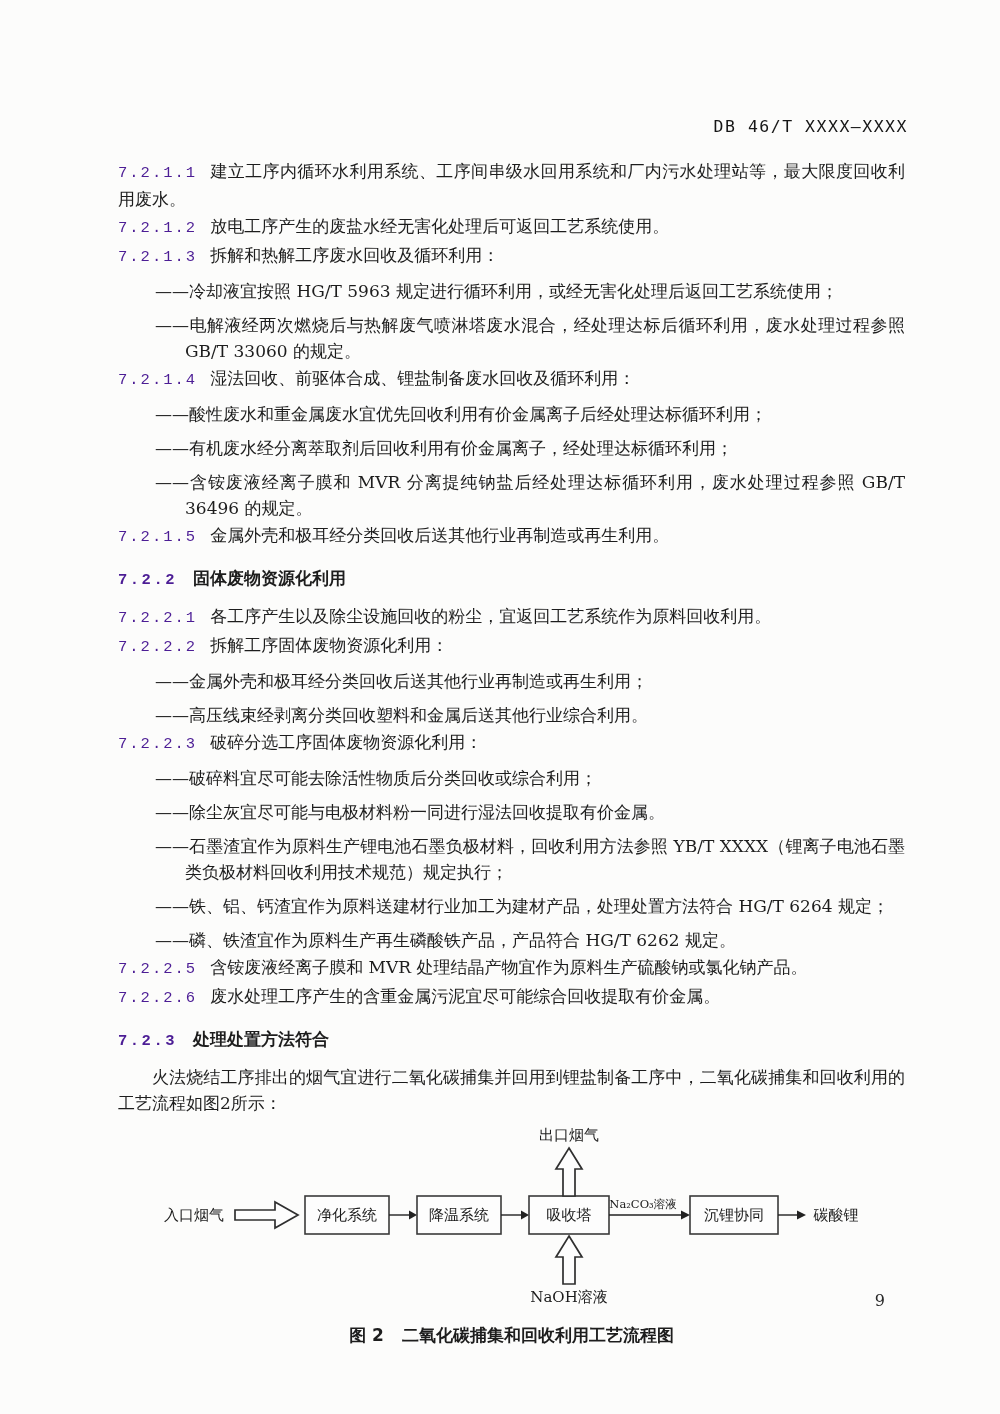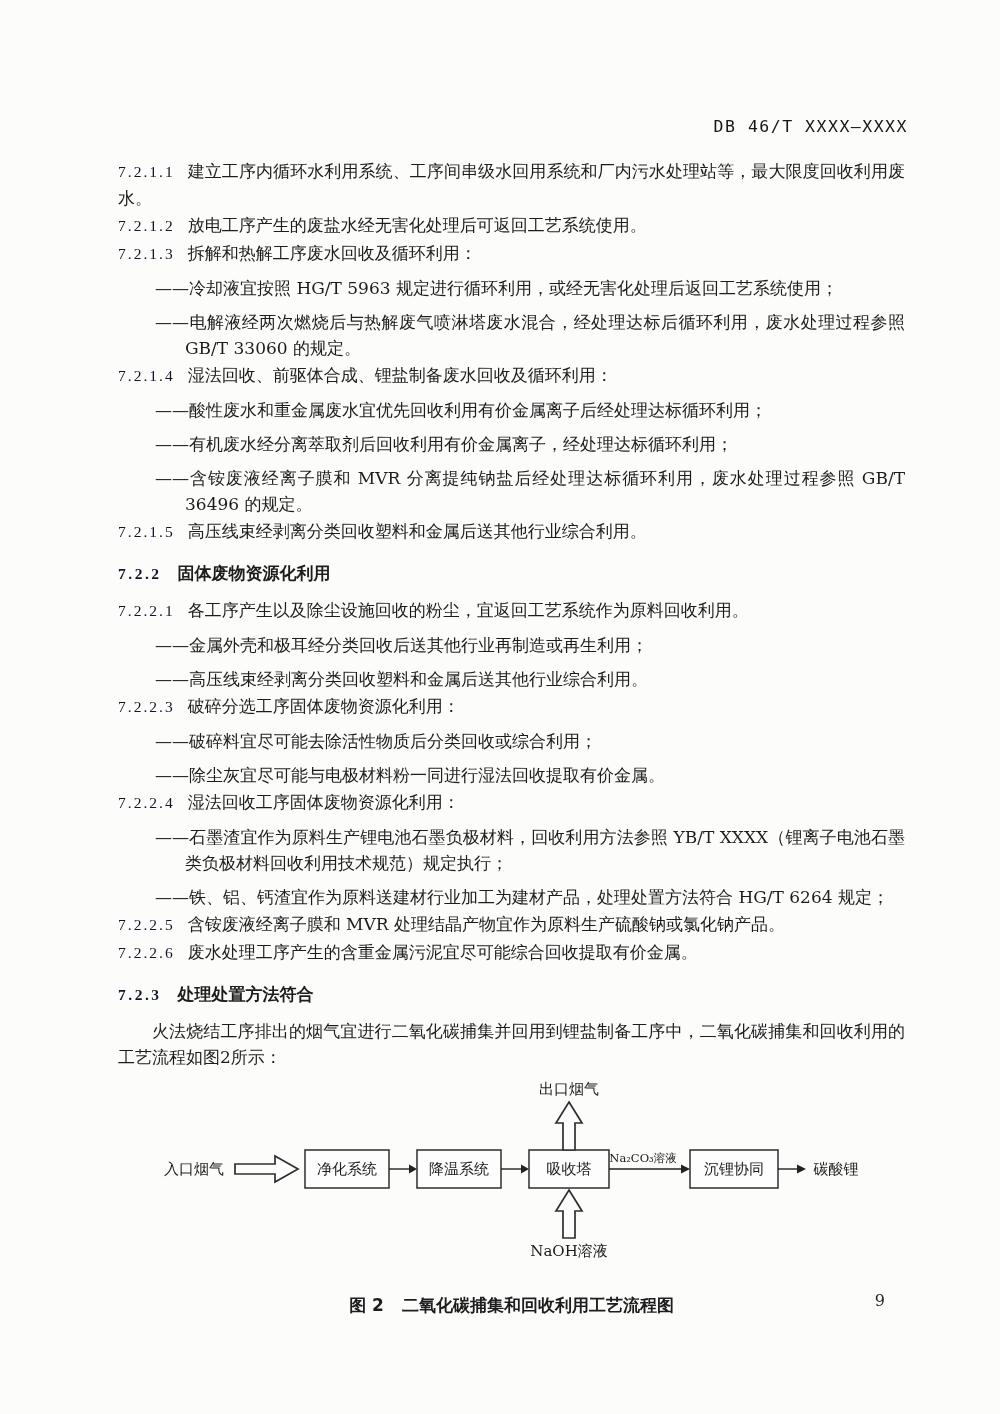--- a/index.html
+++ b/index.html
@@ -11,22 +11,22 @@
   }
   .doc-code{
     position:absolute;top:114px;right:92px;
     font-family:"DejaVu Sans Mono","Liberation Mono",monospace;
     font-size:16.5px;letter-spacing:1.5px;color:#161616;
   }
   .content{padding:158px 95px 0 118px;}
   p{margin:0 0 1px 0;}
   .item{text-align:justify;}
   .num{
-    font-family:Liberation Serif, serif;
-    font-size:15.5px;letter-spacing:2px;margin-right:13px;color:#0f172a;
+    font-family:Liberation Mono, monospace;
+    font-size:15.5px;letter-spacing:2px;margin-right:13px;color:#4c1d95;
     white-space:nowrap;
     margin-top:15px;
   }
   .dash{margin-left:67px;text-indent:-30px;text-align:justify;margin-top:8px;}
   .heading{
     font-family:"DejaVu Sans","Liberation Sans",sans-serif;
     font-weight:bold;margin:15px 0 10px 0;
   }
   .heading .num{font-weight:bold;letter-spacing:2.5px;margin-right:16px;}
   .para{text-indent:2em;text-align:justify;}
@@ -37,21 +37,21 @@
   .fig-head{fill:#222;stroke:none;}
   .fig-text{
     font-family:"DejaVu Serif","Liberation Serif",serif;
     font-size:15px;fill:#1b1b1b;text-anchor:middle;
   }
   .fig-text-sm{
     font-family:"DejaVu Serif","Liberation Serif",serif;
     font-size:11.5px;fill:#1b1b1b;text-anchor:middle;
   }
   .caption{
-    text-align:center;margin-top:22px;
+    text-align:center;margin-top:6px;
     font-family:"DejaVu Sans","Liberation Sans",sans-serif;
     font-weight:bold;font-size:17px;
   }
   .caption .cap-label{margin-right:18px;}
   .page-number{
     position:absolute;top:1288px;right:115px;
     font-family:"DejaVu Serif","Liberation Serif",serif;
     font-size:16px;color:#2a2a2a;
   }
 </style>
@@ -66,33 +66,34 @@
 
     <p class="item"><span class="num">7.2.1.1</span><span>建立工序内循环水利用系统、工序间串级水回用系统和厂内污水处理站等，最大限度回收利用废水。</span></p>
     <p class="item"><span class="num">7.2.1.2</span><span>放电工序产生的废盐水经无害化处理后可返回工艺系统使用。</span></p>
     <p class="item"><span class="num">7.2.1.3</span><span>拆解和热解工序废水回收及循环利用：</span></p>
     <p class="dash">——冷却液宜按照 HG/T 5963 规定进行循环利用，或经无害化处理后返回工艺系统使用；</p>
     <p class="dash">——电解液经两次燃烧后与热解废气喷淋塔废水混合，经处理达标后循环利用，废水处理过程参照 GB/T 33060 的规定。</p>
     <p class="item"><span class="num">7.2.1.4</span><span>湿法回收、前驱体合成、锂盐制备废水回收及循环利用：</span></p>
     <p class="dash">——酸性废水和重金属废水宜优先回收利用有价金属离子后经处理达标循环利用；</p>
     <p class="dash">——有机废水经分离萃取剂后回收利用有价金属离子，经处理达标循环利用；</p>
     <p class="dash">——含铵废液经离子膜和 MVR 分离提纯钠盐后经处理达标循环利用，废水处理过程参照 GB/T 36496 的规定。</p>
-    <p class="item"><span class="num">7.2.1.5</span><span>高压线束经剥离分类回收塑料和金属后送其他行业综合利用。</span></p>
+    <p class="item"><span class="num">7.2.1.5</span><span>金属外壳和极耳经分类回收后送其他行业再制造或再生利用。</span></p>
 
     <p class="heading"><span class="num">7.2.2</span><span>固体废物资源化利用</span></p>
 
     <p class="item"><span class="num">7.2.2.1</span><span>各工序产生以及除尘设施回收的粉尘，宜返回工艺系统作为原料回收利用。</span></p>
+    <p class="item"><span class="num">7.2.2.2</span><span>拆解工序固体废物资源化利用：</span></p>
     <p class="dash">——金属外壳和极耳经分类回收后送其他行业再制造或再生利用；</p>
     <p class="dash">——高压线束经剥离分类回收塑料和金属后送其他行业综合利用。</p>
     <p class="item"><span class="num">7.2.2.3</span><span>破碎分选工序固体废物资源化利用：</span></p>
     <p class="dash">——破碎料宜尽可能去除活性物质后分类回收或综合利用；</p>
     <p class="dash">——除尘灰宜尽可能与电极材料粉一同进行湿法回收提取有价金属。</p>
-    <p class="item"><span class="num">7.2.2.4</span><span>湿法回收工序固体废物资源化利用：</span></p>
     <p class="dash">——石墨渣宜作为原料生产锂电池石墨负极材料，回收利用方法参照 YB/T XXXX（锂离子电池石墨类负极材料回收利用技术规范）规定执行；</p>
     <p class="dash">——铁、铝、钙渣宜作为原料送建材行业加工为建材产品，处理处置方法符合 HG/T 6264 规定；</p>
+    <p class="dash">——磷、铁渣宜作为原料生产再生磷酸铁产品，产品符合 HG/T 6262 规定。</p>
     <p class="item"><span class="num">7.2.2.5</span><span>含铵废液经离子膜和 MVR 处理结晶产物宜作为原料生产硫酸钠或氯化钠产品。</span></p>
     <p class="item"><span class="num">7.2.2.6</span><span>废水处理工序产生的含重金属污泥宜尽可能综合回收提取有价金属。</span></p>
 
     <p class="heading"><span class="num">7.2.3</span><span>处理处置方法符合</span></p>
 
     <p class="para">火法烧结工序排出的烟气宜进行二氧化碳捕集并回用到锂盐制备工序中，二氧化碳捕集和回收利用的工艺流程如图2所示：</p>
 
     <div class="figure-wrap">
       <svg width="760" height="185" viewBox="0 0 760 185">
 

